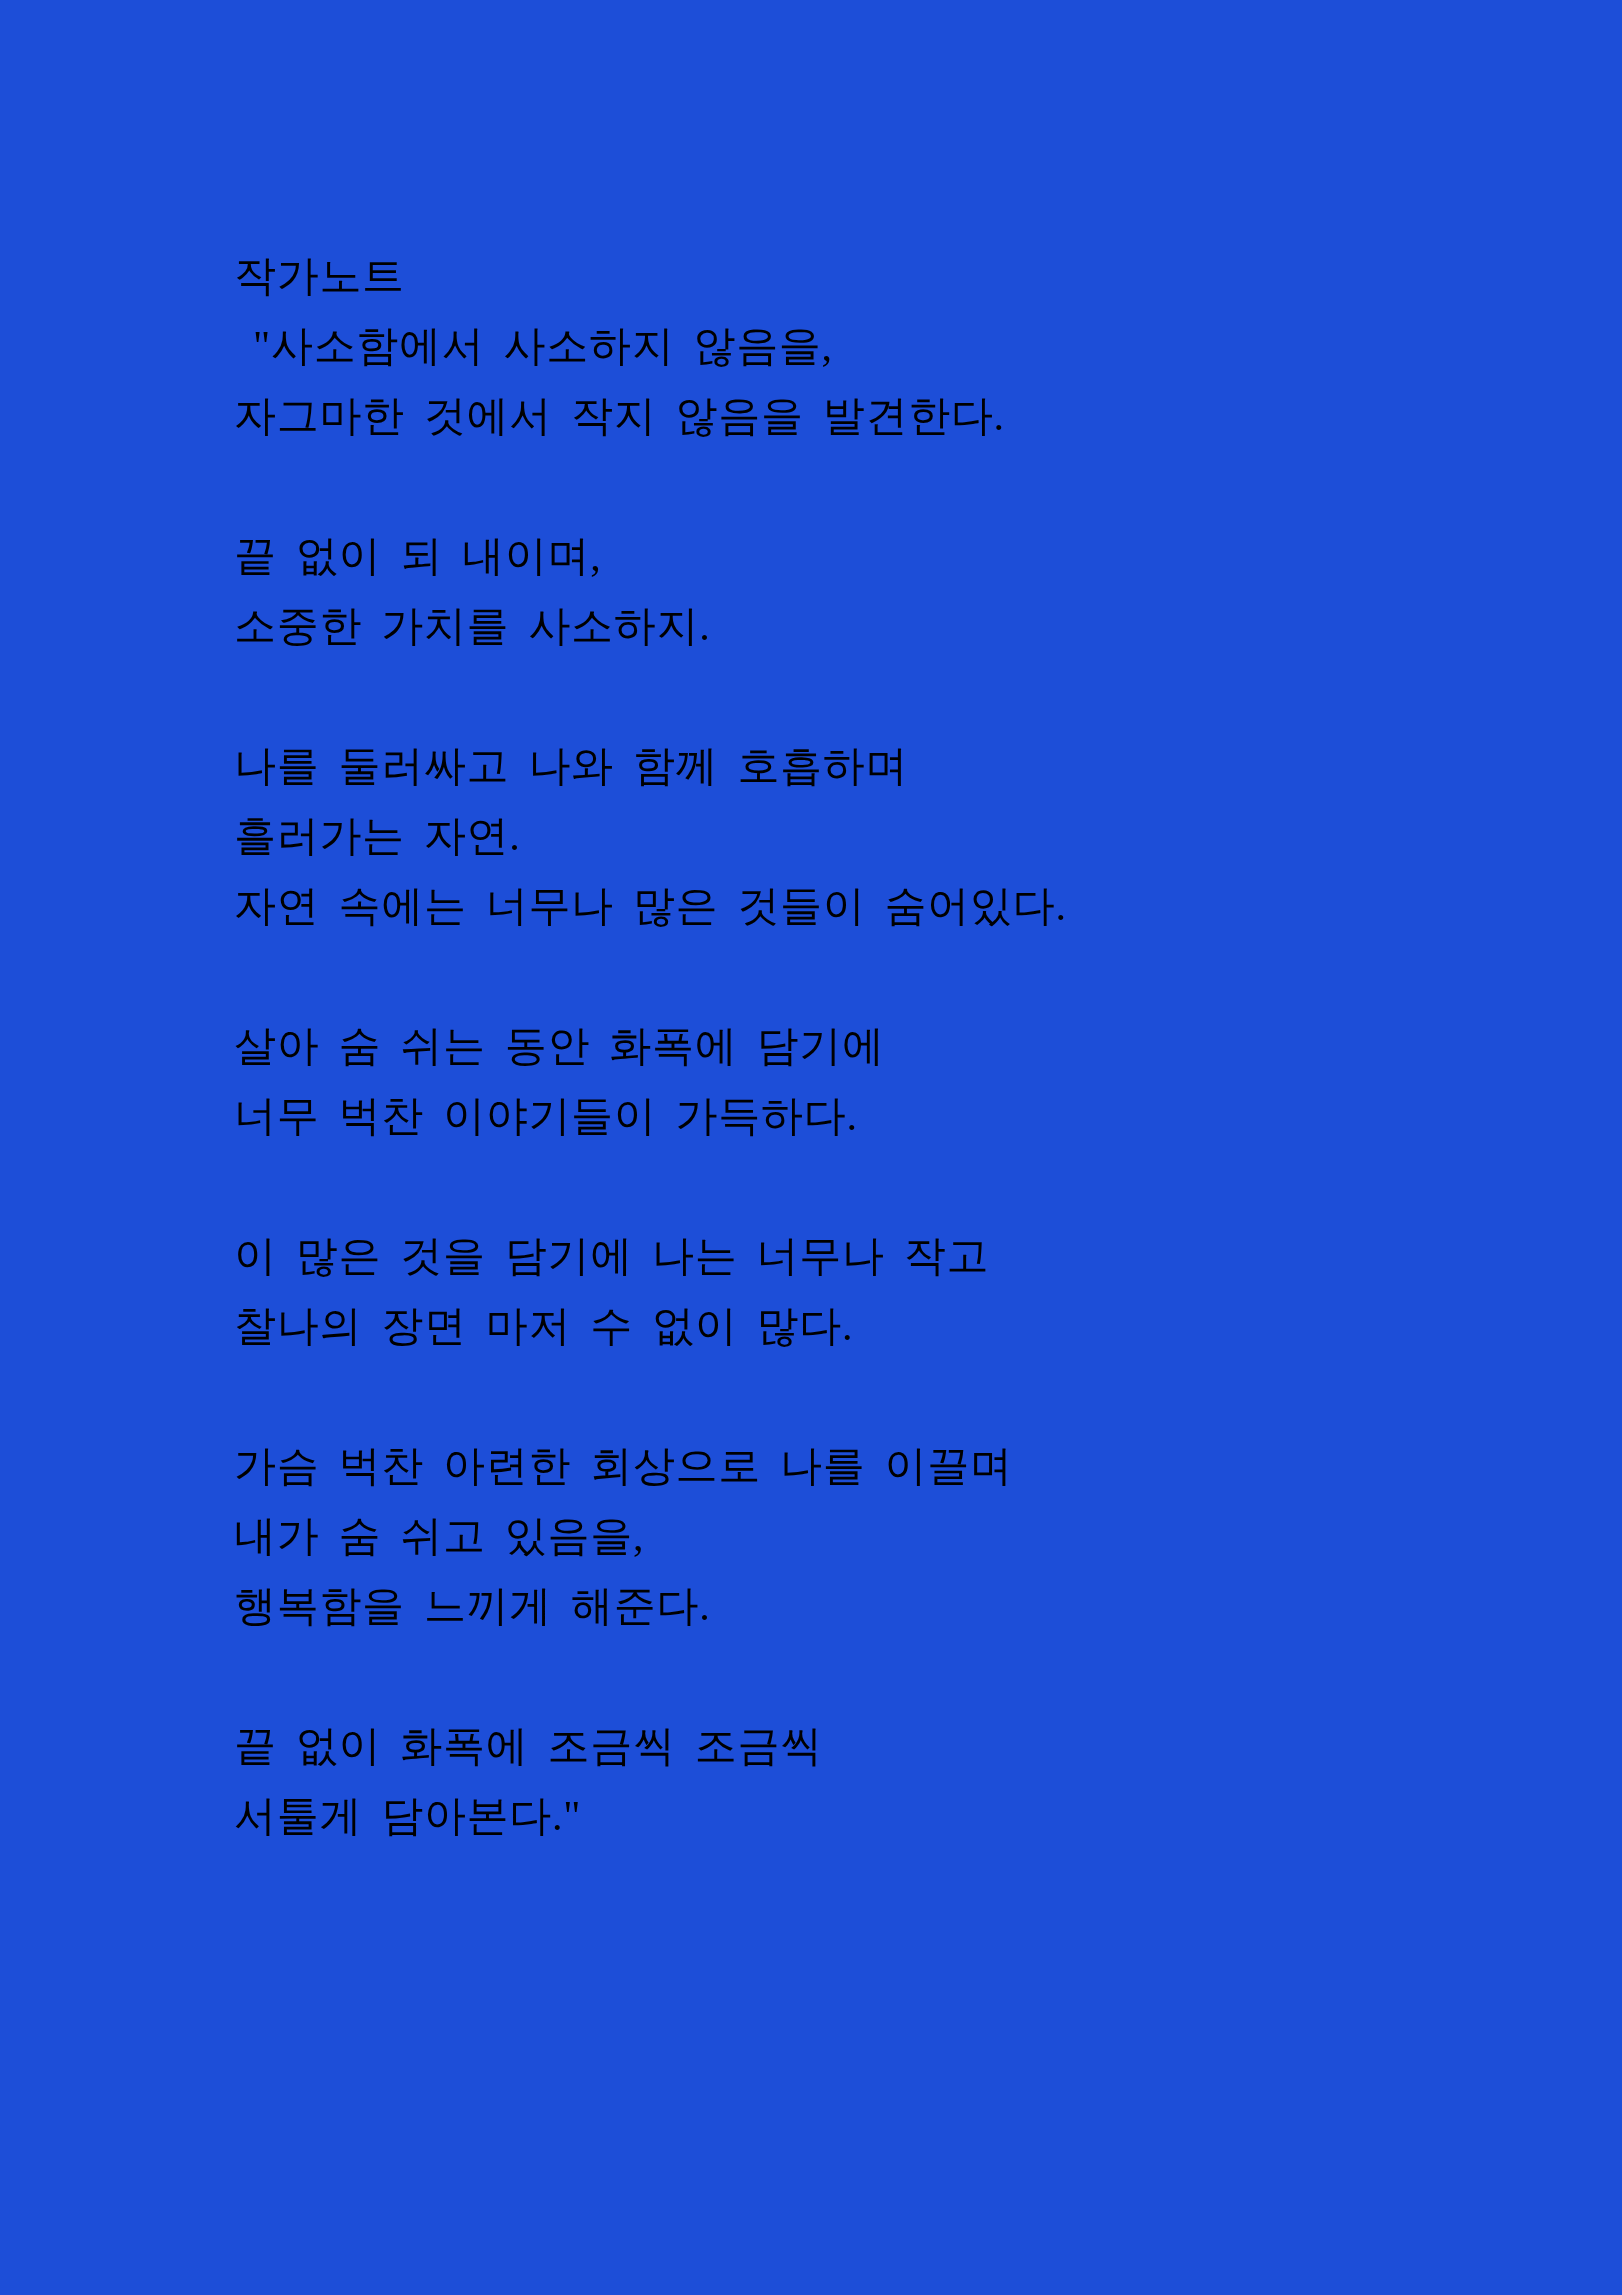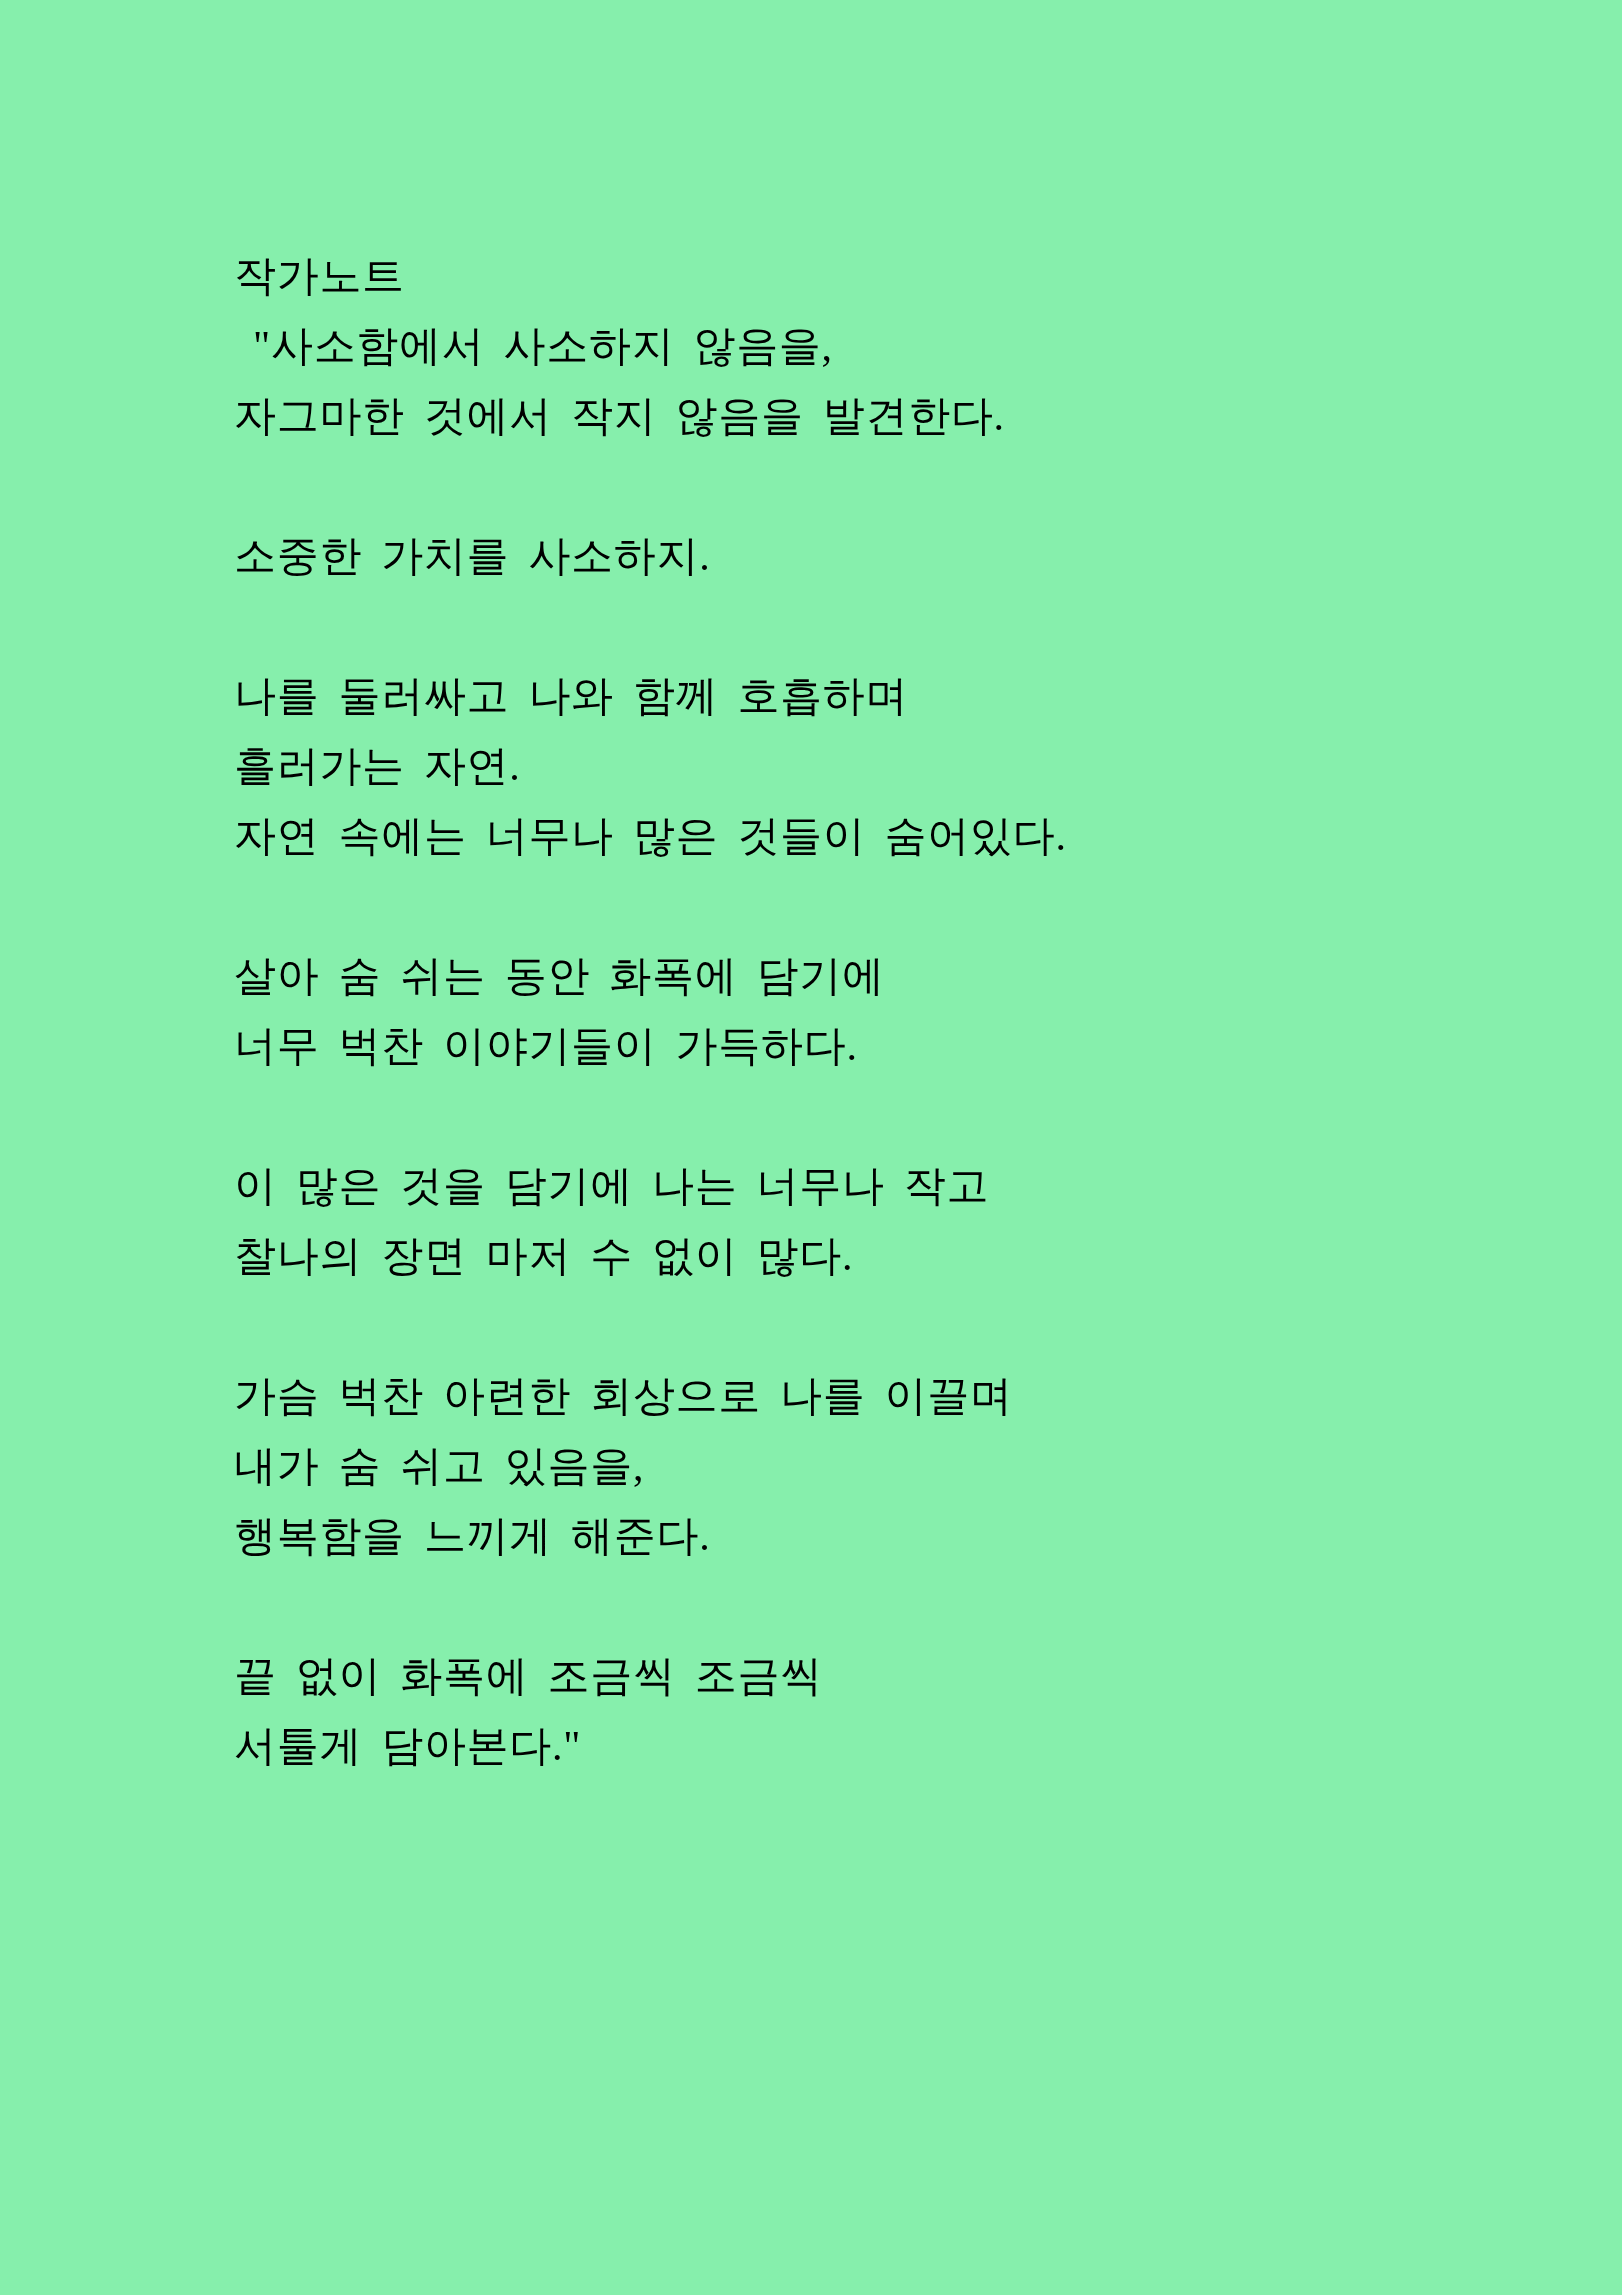--- a/index.html
+++ b/index.html
@@ -4,21 +4,21 @@
 <style>
   html, body {
     margin: 0;
     padding: 0;
     background: #ffffff;
   }
   .page {
     position: relative;
     width: 1623px;
     height: 2295px;
-    background: #86efac;
+    background: #1d4ed8;
     overflow: hidden;
     font-family: "Liberation Serif", "DejaVu Serif", serif;
   }
   .text-block {
     position: absolute;
     left: 234px;
     top: 241px;
     width: 1178px;
     color: #000000;
     font-size: 42px;
@@ -42,20 +42,21 @@
 <body>
 
 <div class="page">
   <div class="text-block">
       <div class="paragraph">
         <div class="line">작가노트</div>
         <div class="line"> "사소함에서 사소하지 않음을,</div>
         <div class="line">자그마한 것에서 작지 않음을 발견한다.</div>
       </div>
       <div class="paragraph">
+        <div class="line">끝 없이 되 내이며,</div>
         <div class="line">소중한 가치를 사소하지.</div>
       </div>
       <div class="paragraph">
         <div class="line">나를 둘러싸고 나와 함께 호흡하며</div>
         <div class="line">흘러가는 자연.</div>
         <div class="line">자연 속에는 너무나 많은 것들이 숨어있다.</div>
       </div>
       <div class="paragraph">
         <div class="line">살아 숨 쉬는 동안 화폭에 담기에</div>
         <div class="line">너무 벅찬 이야기들이 가득하다.</div>

